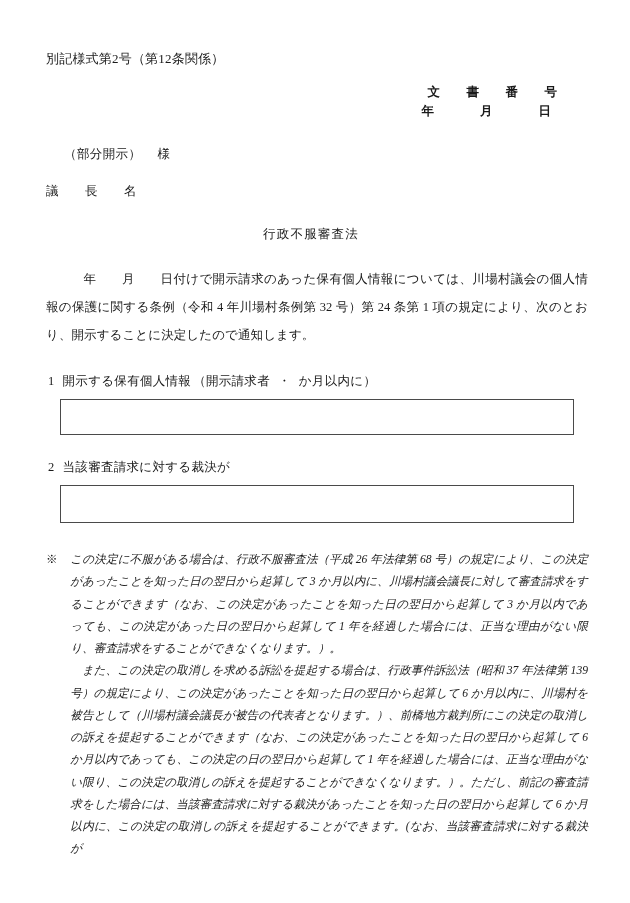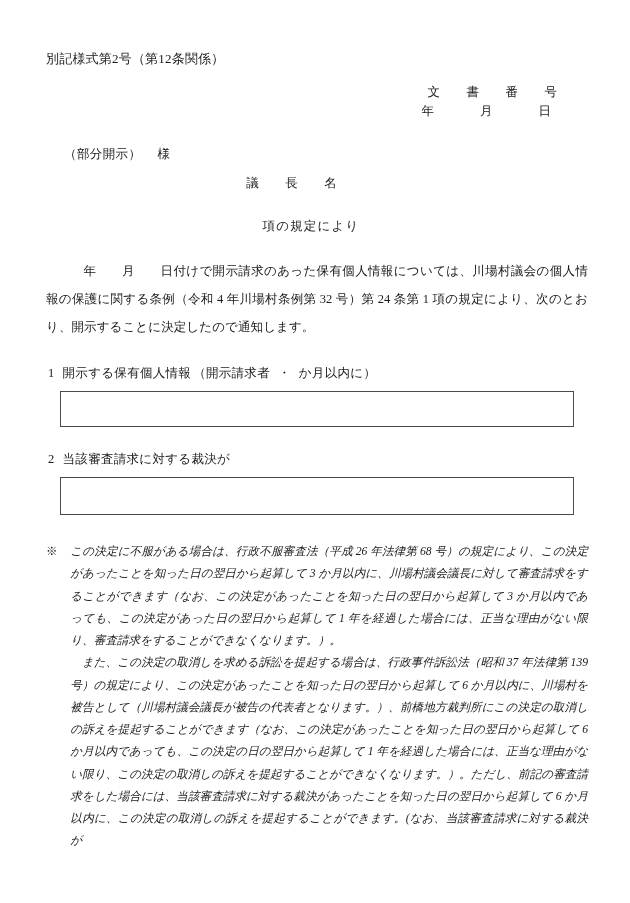--- a/index.html
+++ b/index.html
@@ -26,20 +26,21 @@
   .form-no {
     font-size: 13px;
     line-height: 1;
     letter-spacing: 0.2px;
   }
 
   .doc-meta {
     margin-top: 18px;
     text-align: right;
     padding-right: 24px;
+    font-weight: bold;
   }
   .doc-meta .meta-line {
     font-size: 12.5px;
     line-height: 1.55;
     letter-spacing: 7px;
   }
   .doc-meta .meta-line.date-line {
     padding-right: 6px;
   }
 
@@ -47,22 +48,22 @@
     margin-top: 24px;
     padding-left: 18px;
     font-size: 12.5px;
     letter-spacing: 0.4px;
   }
   .addressee .hon {
     margin-left: 16px;
   }
 
   .issuer {
-    margin-top: 12px;
-    text-align: center;
+    margin-top: 20px;
+    text-align: left;
     padding-right: 44px;
     font-size: 12.5px;
     letter-spacing: 7px;
   }
 
   .doc-title {
     margin-top: 26px;
     text-align: center;
     font-size: 12.5px;
     letter-spacing: 1.2px;
@@ -145,21 +146,21 @@
     <div class="meta-line">文　書　番　号</div>
     <div class="meta-line date-line">年　　月　　日</div>
   </div>
 
   <div class="addressee">
     <span>（部分開示）</span><span class="hon">様</span>
   </div>
 
   <div class="issuer">議　長　名</div>
 
-  <div class="doc-title">項の規定により</div>
+  <div class="doc-title">行政不服審査法</div>
 
   <div class="body-para">年　　月　　日付けで開示請求のあった保有個人情報については、川場村議会の個人情報の保護に関する条例（令和 4 年川場村条例第 32 号）第 24 条第 1 項の規定により、次のとおり、開示することに決定したので通知します。</div>
 
   <div class="section first">
     <div class="section-head">
       <span class="num">1</span><span>開示する保有個人情報</span><span class="opt-group"><span>（</span><span>開示請求者</span><span class="opt-sep">・</span><span>か月以内に</span><span>）</span></span>
     </div>
     <div class="answer-box"></div>
   </div>
 

